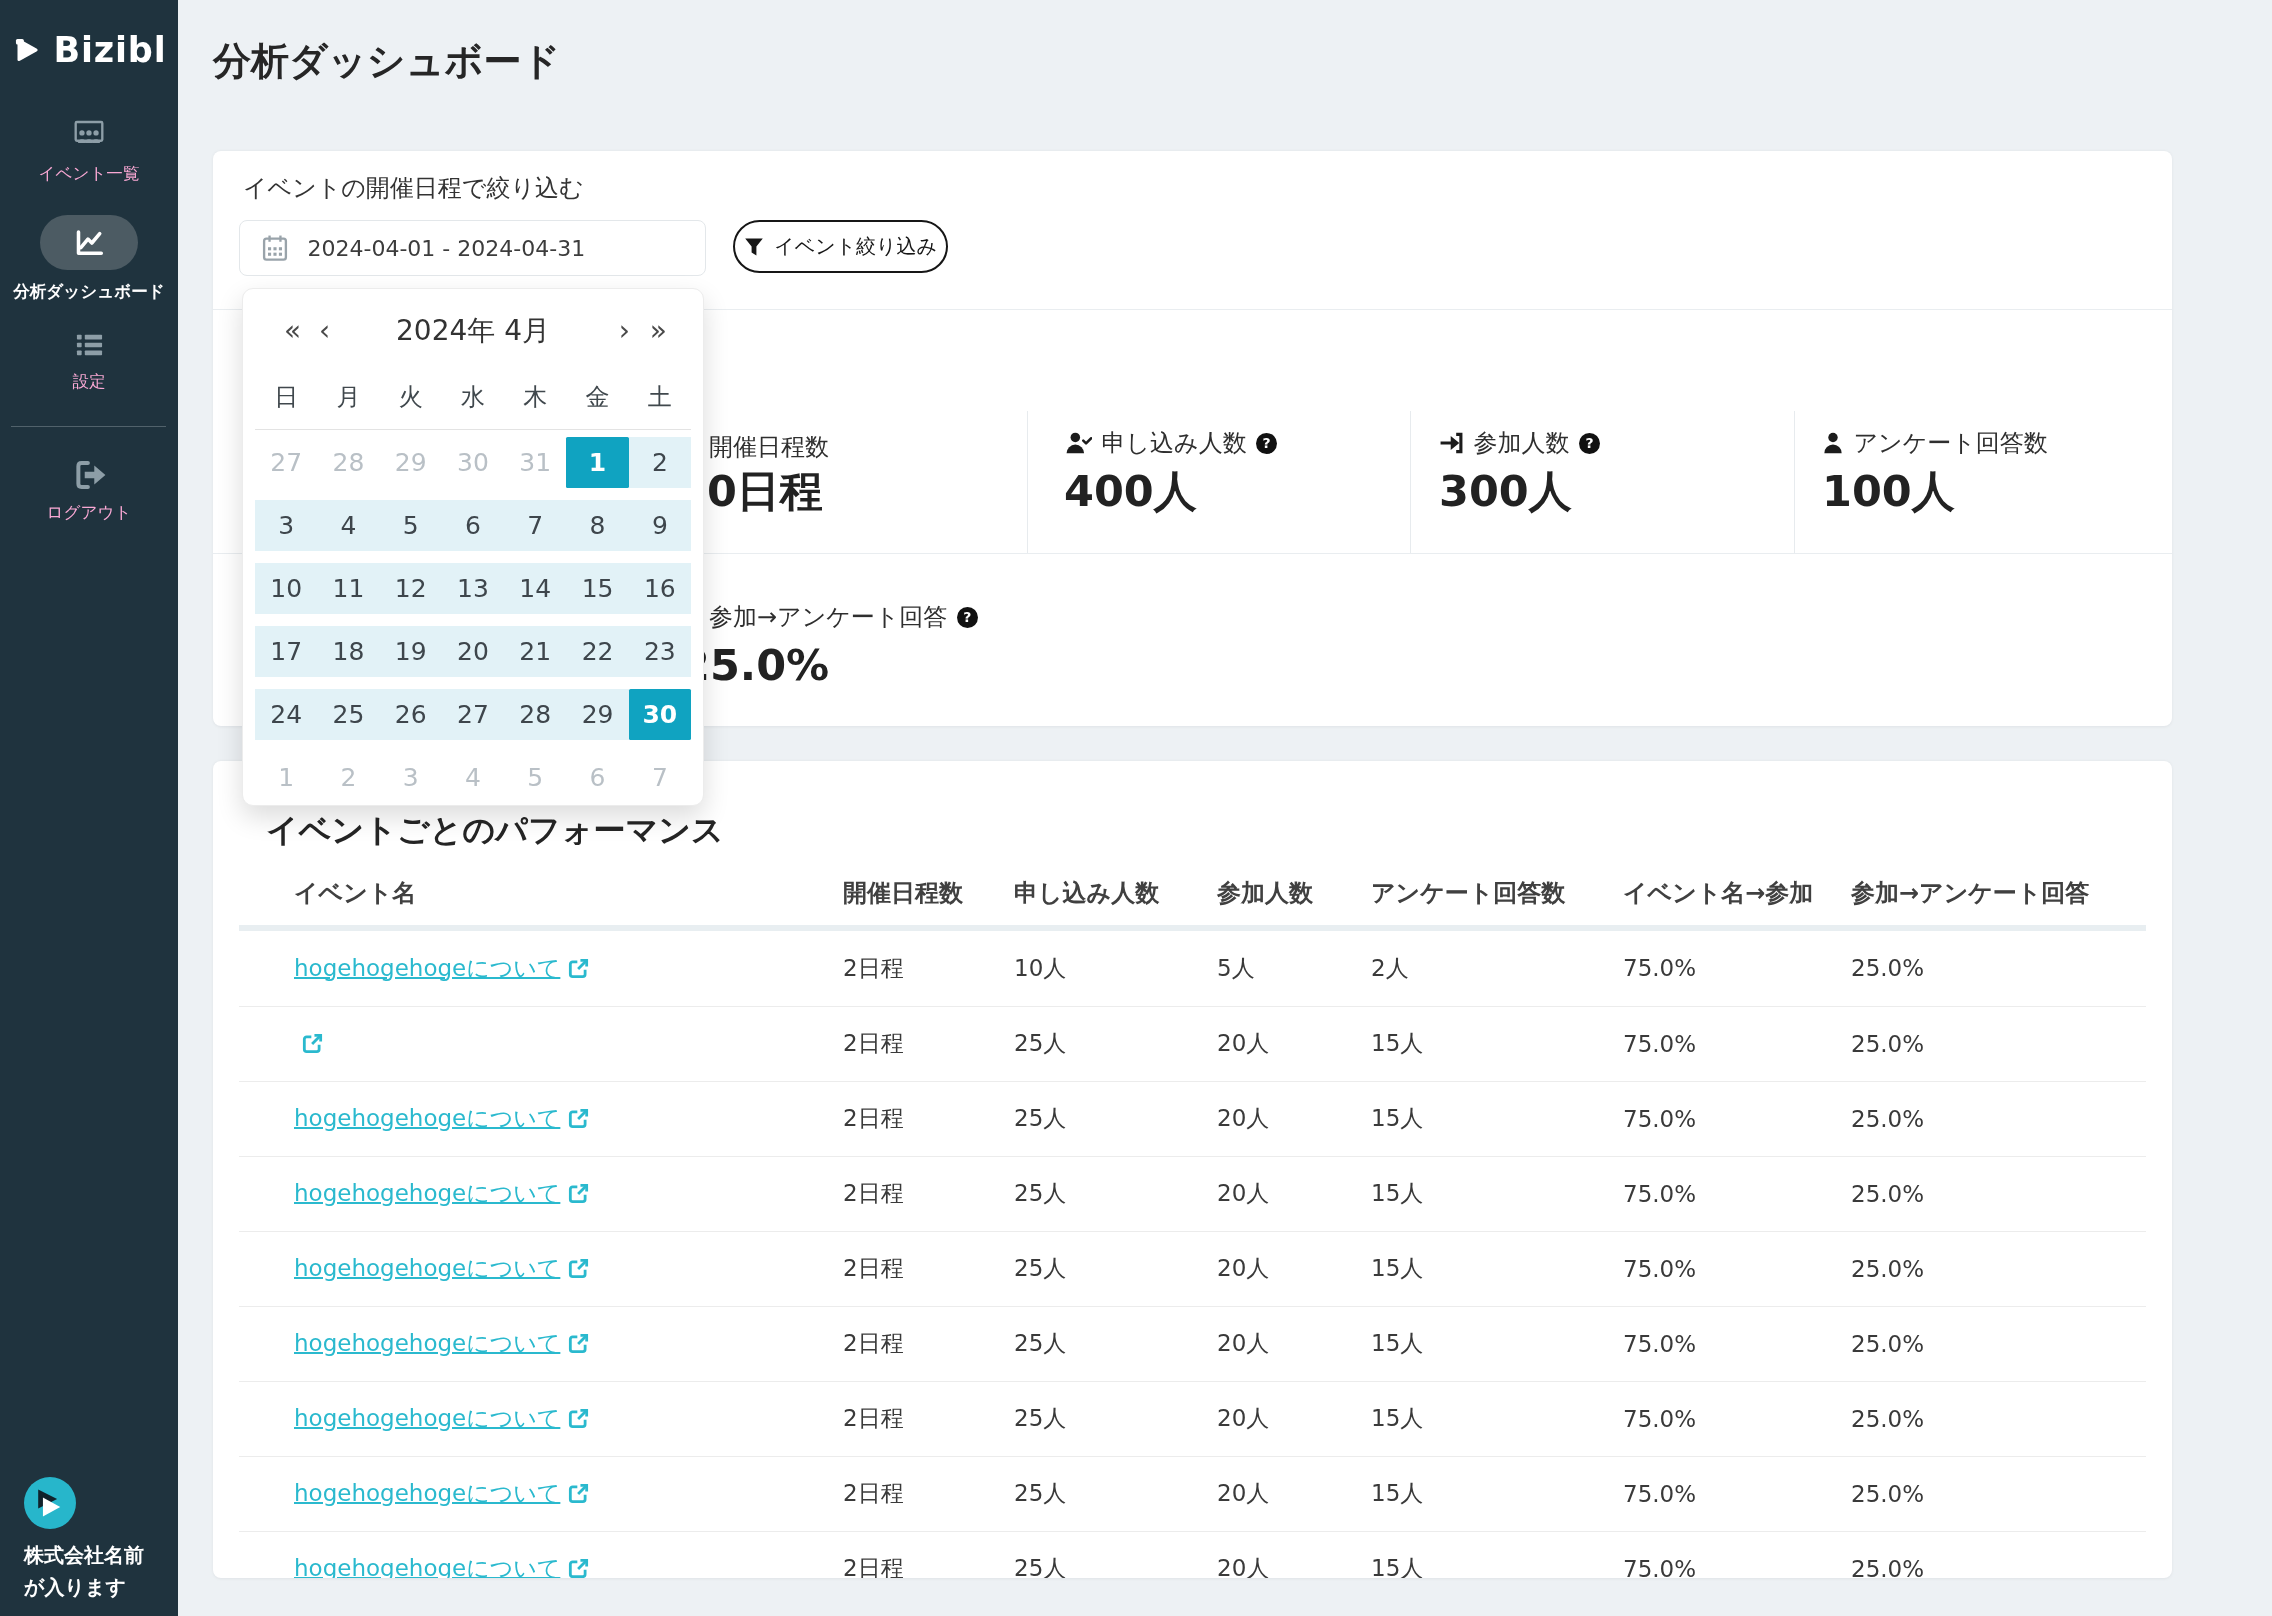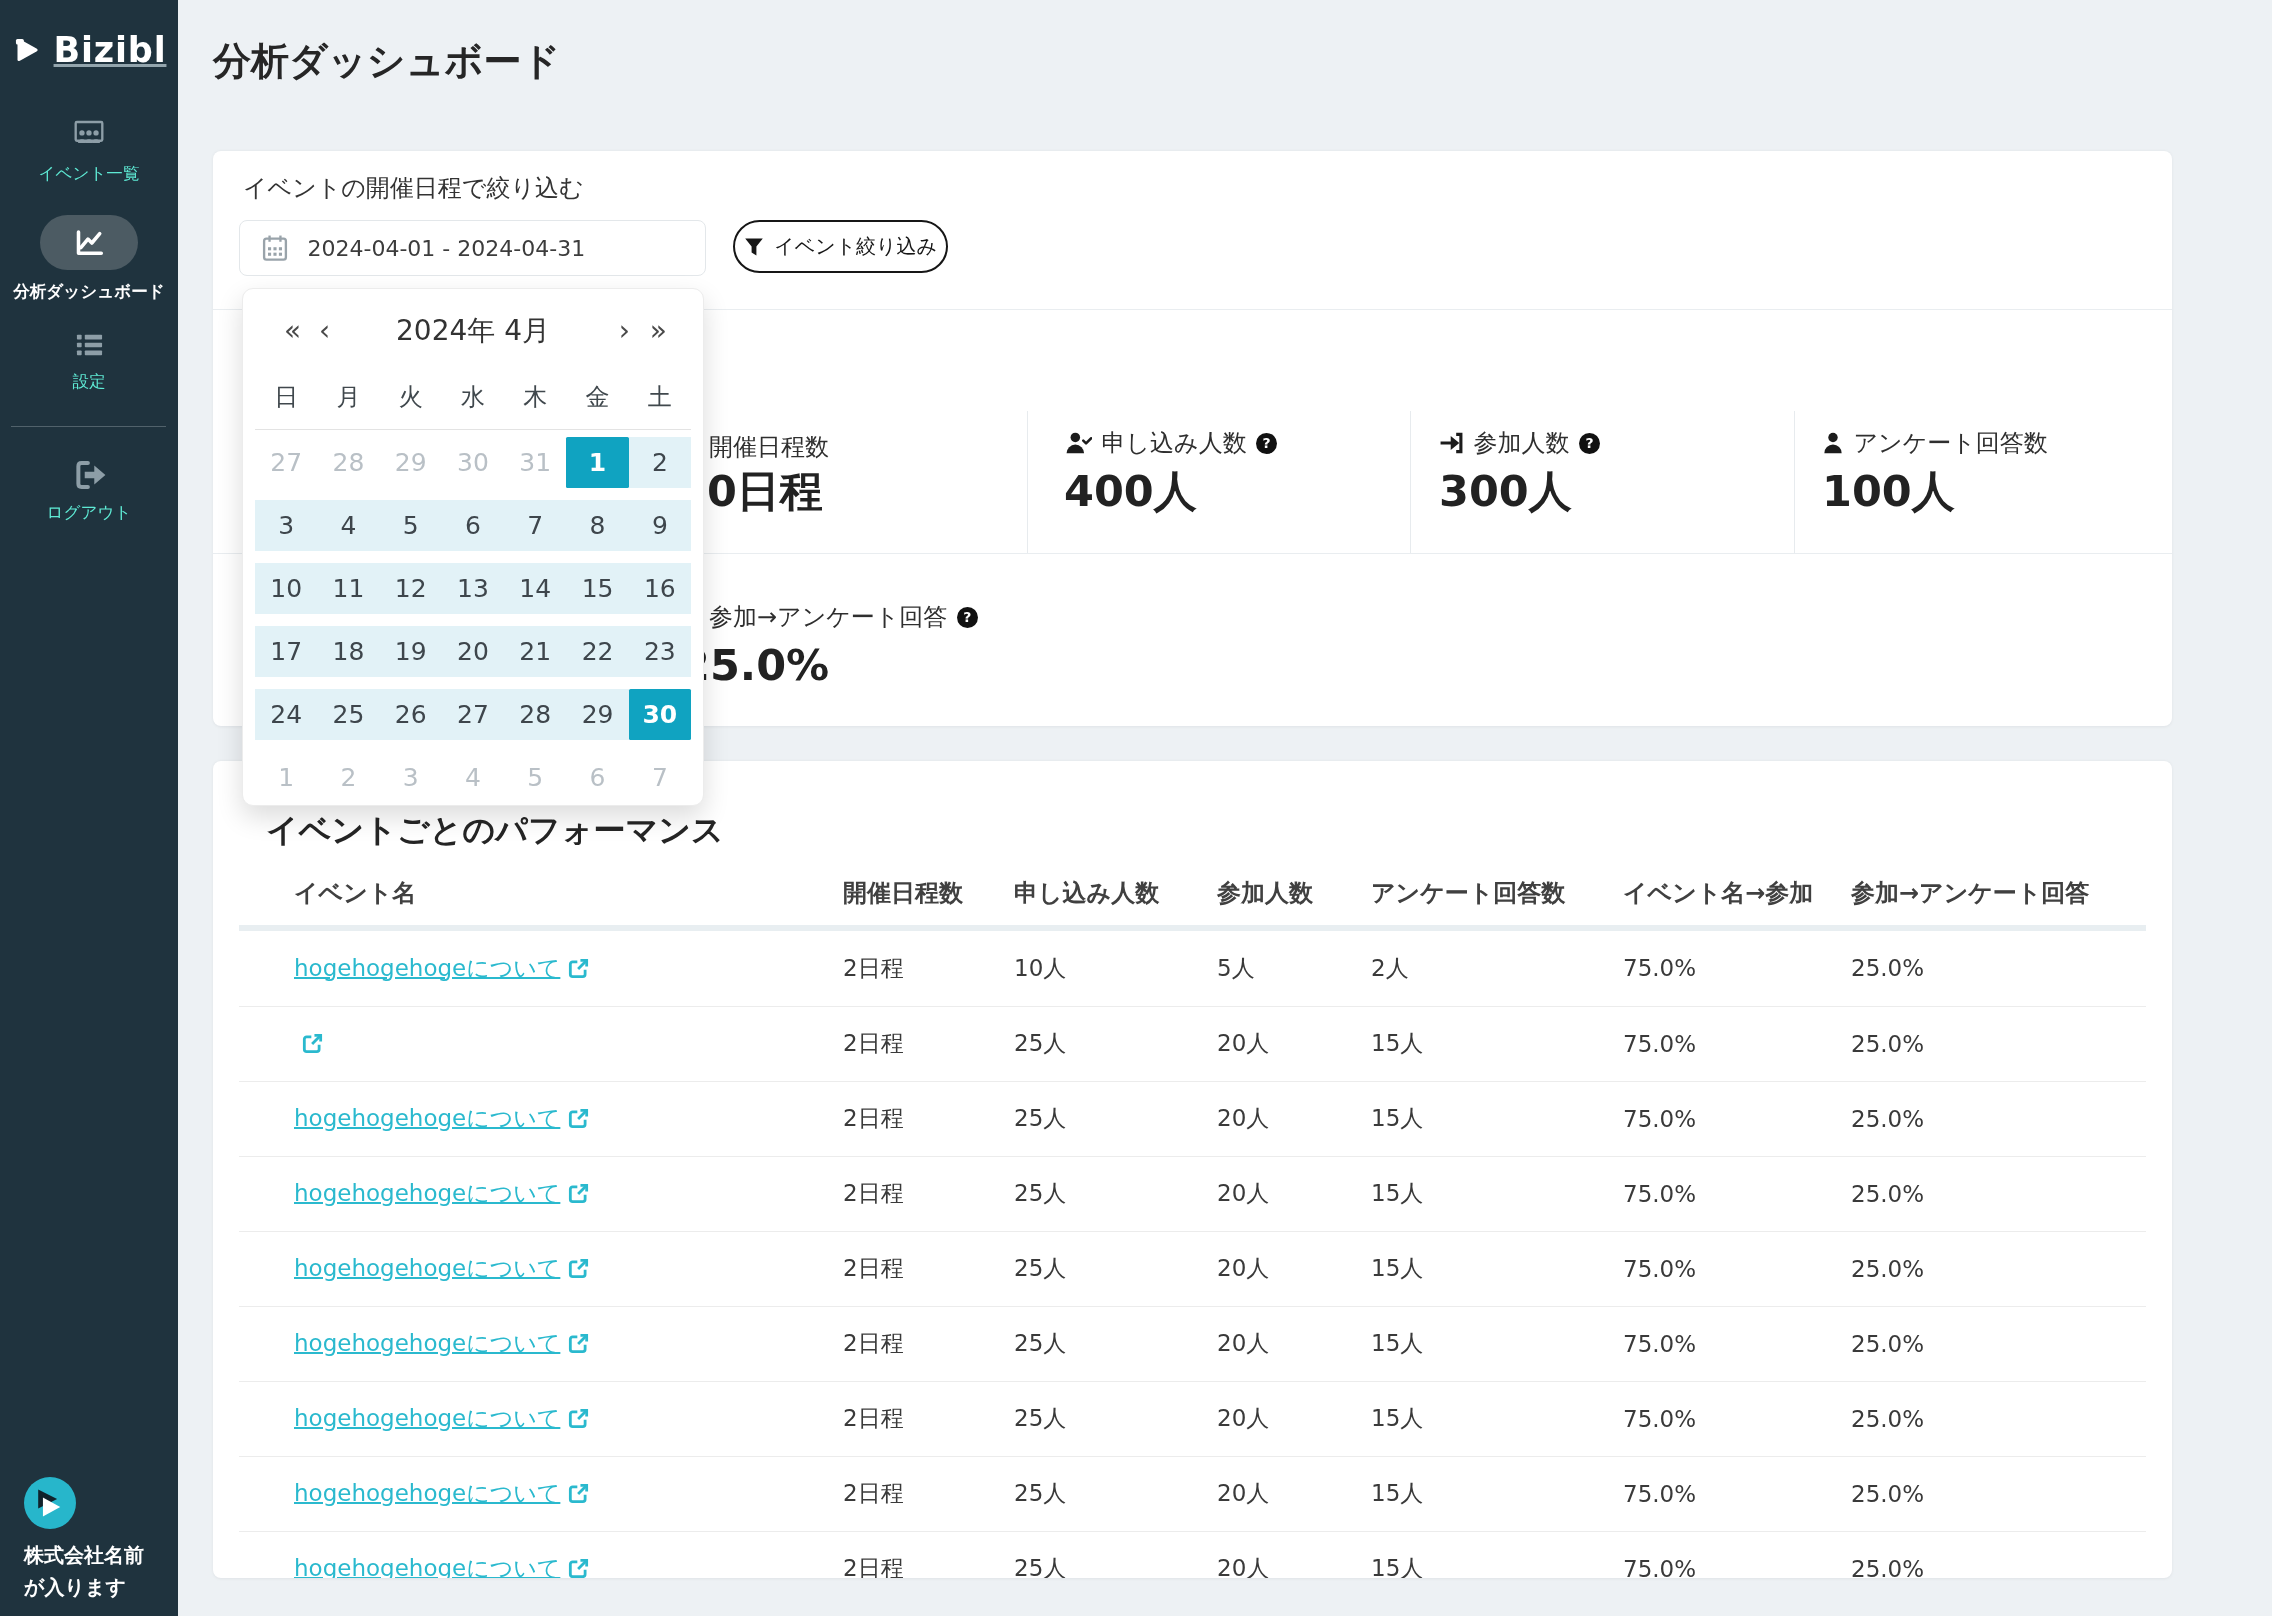--- a/index.html
+++ b/index.html
@@ -1,24 +1,24 @@
 <!DOCTYPE html>
 <html style="font-size:12.6px"><head>
 <meta charset="utf-8">
 <style>
   html,body{margin:0;padding:0;background:#edf1f4;}
   *{box-sizing:border-box;font-family:"DejaVu Sans","Liberation Sans",sans-serif;}
   #app{position:relative;width:2273px;height:1616px;background:#edf1f4;overflow:hidden;}
 
   
   #sidebar{position:absolute;left:0;top:0;width:178px;height:1616px;background:#1f333e;color:#93a5ad;}
-  .logo{position:absolute;top:30px;left:0;width:100%;display:flex;justify-content:center;align-items:center;gap:12px;text-decoration:underline;}
+  .logo{position:absolute;top:30px;left:0;width:100%;display:flex;justify-content:center;align-items:center;gap:12px;}
   .logo-text{color:#fff;font-size:35px;font-weight:bold;letter-spacing:0.8px;}
   .side-item{position:absolute;left:0;width:100%;display:flex;flex-direction:column;align-items:center;gap:11px;text-align:center;cursor:pointer;}
-  .side-item .lbl{font-size:16.6px;color:#5eead4;}
+  .side-item .lbl{font-size:16.6px;color:#f9a8d4;}
   .side-item.active .lbl{color:#ffffff;font-weight:bold;}
   .pill{width:98px;height:55px;border-radius:28px;background:#4c5b63;display:flex;align-items:center;justify-content:center;}
   .side-divider{position:absolute;top:426px;left:11px;width:155px;height:0;border-top:1.6px solid #51626b;}
   .side-footer{position:absolute;left:24px;top:1477px;width:142px;}
   .avatar{width:52px;height:52px;border-radius:50%;background:#27b6cb;position:relative;overflow:hidden;}
   .company{margin-top:9.5px;color:#fff;font-size:20px;font-weight:bold;line-height:32px;}
 
   
   #page-title{position:absolute;left:213px;top:36px;font-size:38px;font-weight:bold;color:#262626;}
 

